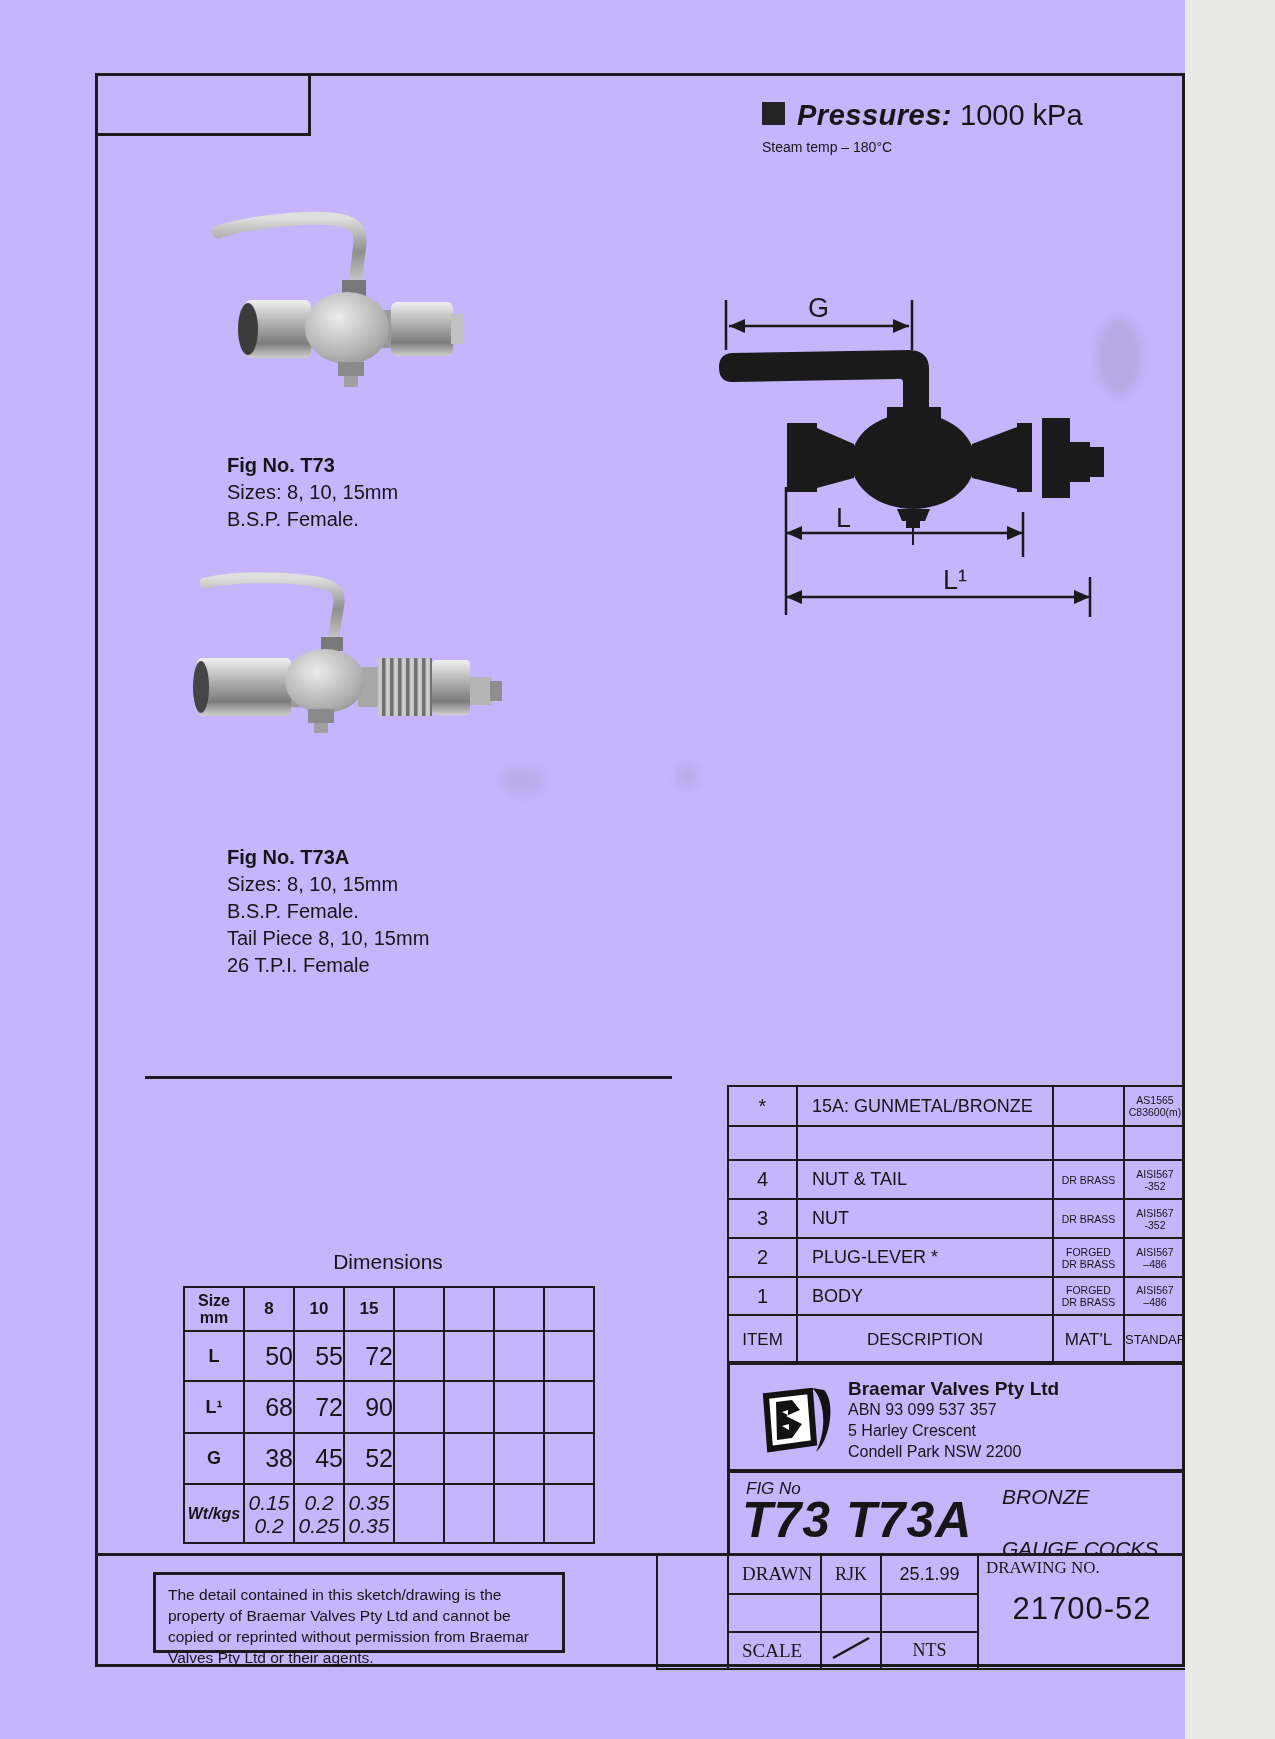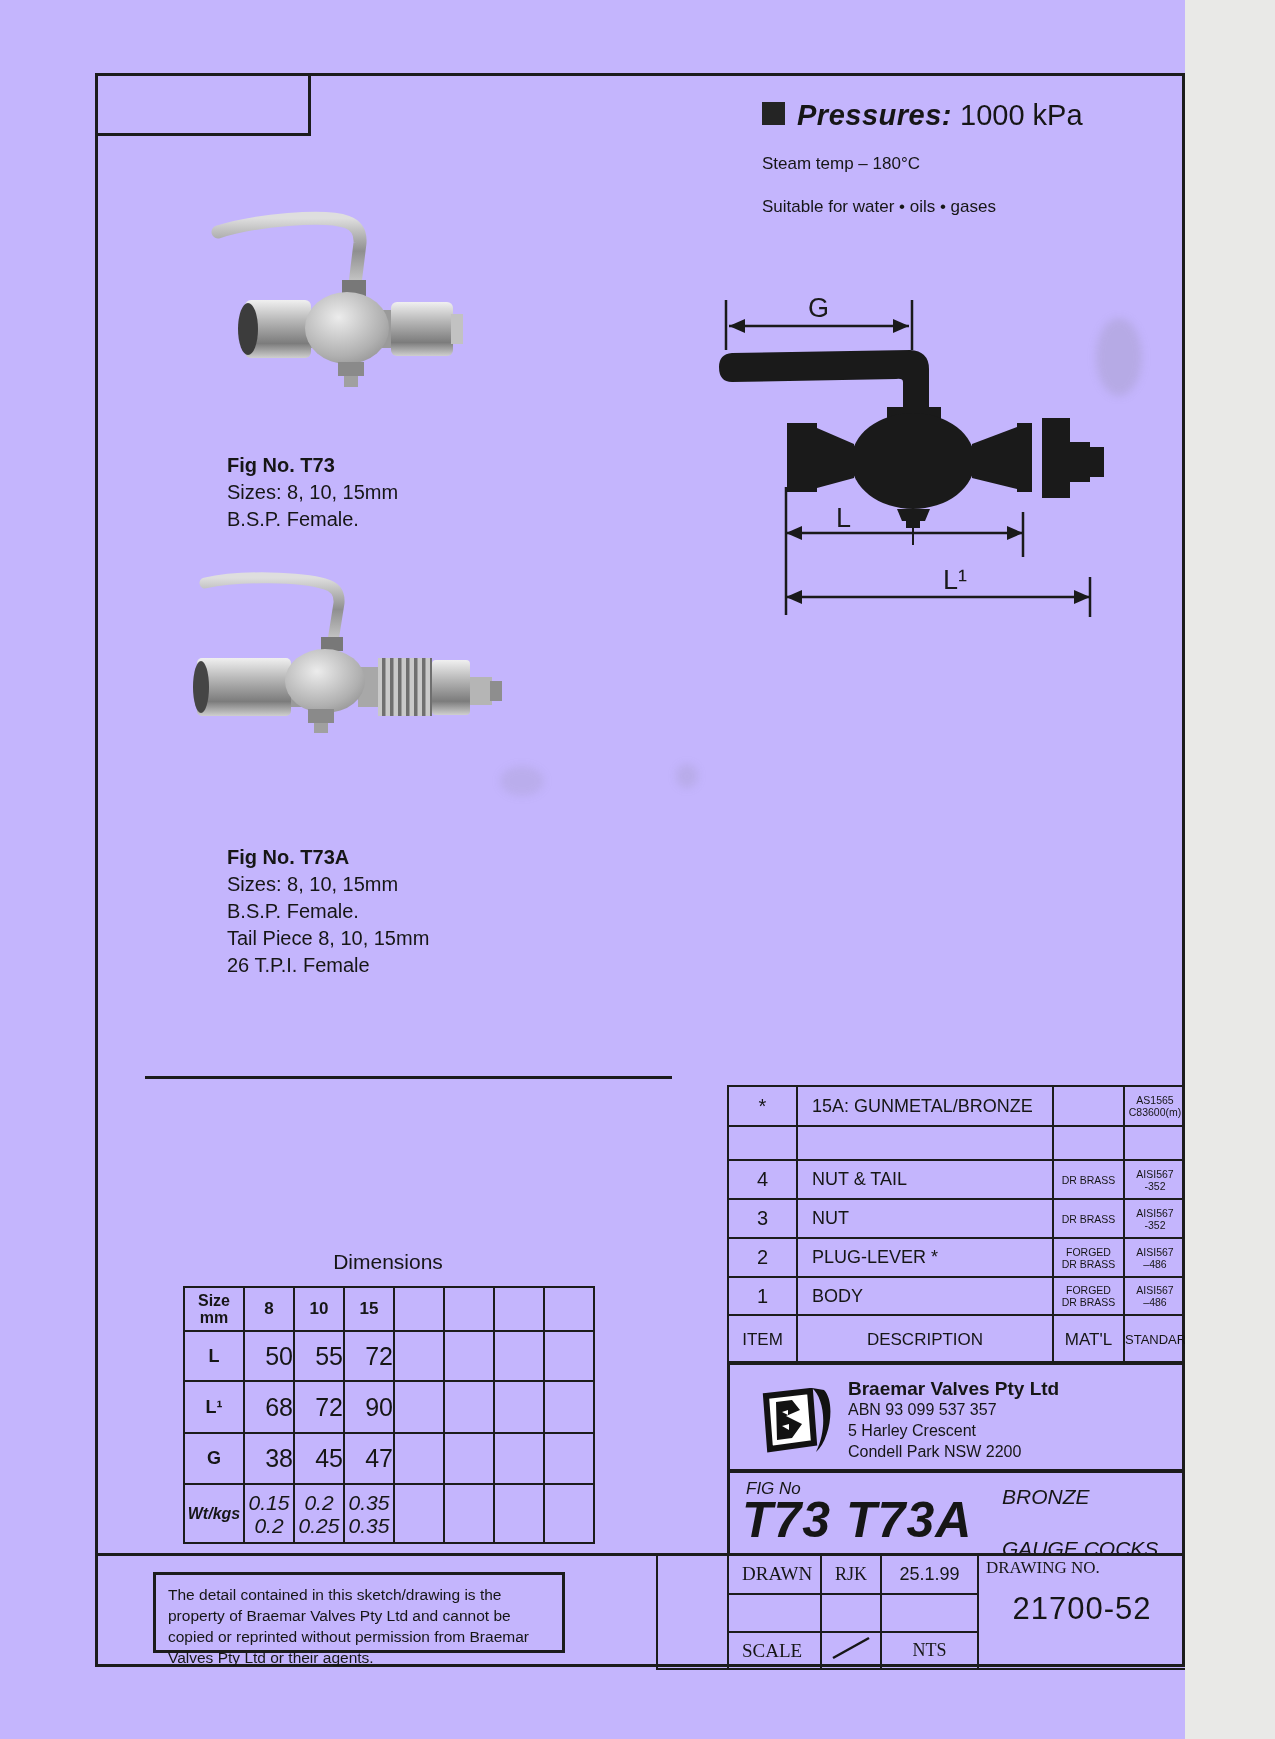--- a/index.html
+++ b/index.html
@@ -10,21 +10,21 @@
 
   
   .frame { left:95px; top:73px; width:1090px; height:1594px; border:3px solid #1c1c1c; }
   .corner-box { left:95px; top:73px; width:216px; height:63px; border:3px solid #1c1c1c; }
 
   
   .pressures { left:762px; top:99px; width:400px; }
   .p-line1 { font-size:29px; white-space:nowrap; }
   .sq { display:inline-block; width:23px; height:23px; background:#242424; margin-right:12px; }
   .p-label { font-weight:bold; font-style:italic; letter-spacing:0.5px; }
-  .p-sub { font-size:17px; line-height:23px; margin-top:20px; }
+  .p-sub { font-size:14px; line-height:23px; margin-top:4px; }
 
   
   .caption { line-height:27px; font-size:20px; }
   .caption .t { font-weight:bold; }
   .cap73  { left:227px; top:452px; }
   .cap73a { left:227px; top:844px; }
 
   .rule { left:145px; top:1076px; width:527px; height:3px; background:#1c1c1c; }
 
   
@@ -97,21 +97,20 @@
   <div class="abs smudge s1"></div>
   <div class="abs smudge s2"></div>
   <div class="abs smudge s3"></div>
 
   <div class="abs pressures">
     <div class="p-line1">
       <span class="sq"></span><span class="p-label">Pressures:</span>
       <span class="p-value">1000 kPa</span>
     </div>
     <div class="p-sub">Steam temp – 180°C</div>
-    <div class="p-sub">Suitable for water • oils • gases</div>
   </div>
 
   <svg class="abs" style="left:195px; top:198px;" width="280" height="205" viewBox="0 0 280 205">
     <defs>
       <linearGradient id="g-rod" x1="0" y1="0" x2="0" y2="1">
         <stop offset="0" stop-color="#dedede"></stop>
           <stop offset="0.5" stop-color="#8f8f8f"></stop>
           <stop offset="1" stop-color="#c9c9c9"></stop>
       </linearGradient>
       <radialGradient id="g-ball" cx="0.4" cy="0.35" r="0.9">
@@ -256,21 +255,21 @@
       <td class="v">90</td>
       <td class="v"></td>
       <td class="v"></td>
       <td class="v"></td>
       <td class="v"></td>
     </tr>
     <tr style="height:51px">
       <td class="lab">G</td>
       <td class="v">38</td>
       <td class="v">45</td>
-      <td class="v">47</td>
+      <td class="v">52</td>
       <td class="v"></td>
       <td class="v"></td>
       <td class="v"></td>
       <td class="v"></td>
     </tr>
     <tr style="height:59px">
       <td class="wlab">Wt/kgs</td>
       <td class="wv pre">0.15
 0.2</td>
       <td class="wv pre">0.2

